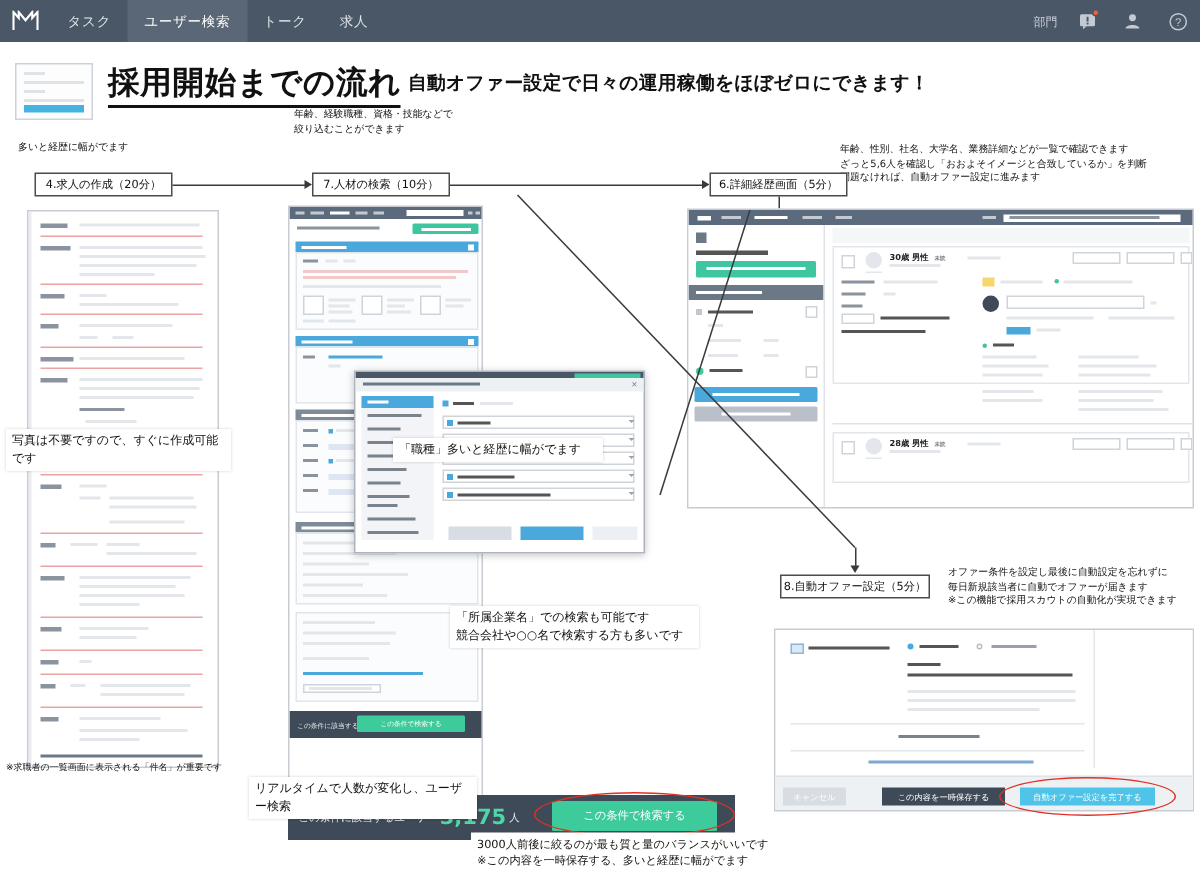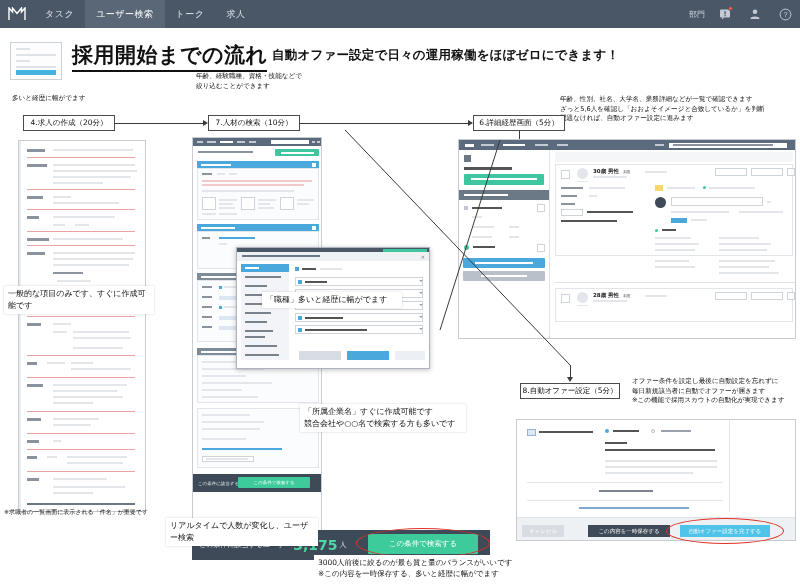--- a/index.html
+++ b/index.html
@@ -303,21 +303,21 @@
   <div class="gl" style="left:48px;top:321px;width:56px;height:2px;"></div>
   <div class="gl-red" style="left:8px;top:330px;width:108px;height:0.8px;"></div>
 
   <div class="gl" style="left:8px;top:337px;width:12px;height:2.5px;background:#8b939e;"></div>
   <div class="gl" style="left:34px;top:337px;width:54px;height:2px;"></div>
   <div class="gl" style="left:34px;top:345px;width:72px;height:2px;"></div>
   <div class="gl" style="left:34px;top:351px;width:40px;height:2px;"></div>
   <div class="gl-d" style="left:8px;top:362px;width:108px;height:1.5px;background:#6b7886;"></div>
 </div>
 
-<div class="note-box shadowed" style="left:4px;top:286px;width:150px;">一般的な項目のみです、すぐに作成可能です</div>
+<div class="note-box shadowed" style="left:4px;top:286px;width:150px;">写真は不要ですので、すぐに作成可能です</div>
 <div class="note" style="left:4px;top:508px;font-size:6px;">※求職者の一覧画面に表示される「件名」が重要です</div>
 
 <div class="shot" style="left:192px;top:137px;width:130px;height:395px;">
   <div class="gl-head" style="left:0;top:0;width:130px;height:8px;"></div>
   <div class="gl" style="left:4px;top:3px;width:6px;height:2px;background:#c3cad4;"></div>
   <div class="gl" style="left:14px;top:3px;width:9px;height:2px;background:#c3cad4;"></div>
   <div class="gl" style="left:27px;top:3px;width:13px;height:2px;background:#ffffff;"></div>
   <div class="gl" style="left:44px;top:3px;width:8px;height:2px;background:#c3cad4;"></div>
   <div class="gl" style="left:56px;top:3px;width:7px;height:2px;background:#c3cad4;"></div>
   <div class="gl-white" style="left:78px;top:2px;width:38px;height:4px;"></div>
@@ -465,21 +465,21 @@
   <div class="gl" style="left:68px;top:81px;width:62px;height:2px;background:#555;"></div>
   <div style="position:absolute;right:6px;top:80px;width:0;height:0;border-left:2px solid transparent;border-right:2px solid transparent;border-top:2.5px solid #9aa1ab;"></div>
 
   <div class="btn-cancel" style="left:62px;top:103px;width:42px;height:9px;background:#d8dde3;"></div>
   <div class="btn-cyan" style="left:110px;top:103px;width:42px;height:9px;background:#4aa8dd;"></div>
   <div class="btn-cancel" style="left:158px;top:103px;width:30px;height:9px;background:#eceff3;"></div>
 </div>
 
 <div class="note-box shadowed" style="left:262px;top:292px;width:140px;">「職種」多いと経歴に幅がでます</div>
 
-<div class="note-box shadowed" style="left:300px;top:404px;width:166px;">「所属企業名」すぐに作成可能です
+<div class="note-box shadowed" style="left:300px;top:404px;width:166px;">「所属企業名」での検索も可能です
 競合会社や○○名で検索する方も多いです</div>
 
 <div class="shot" style="left:458px;top:139px;width:338px;height:200px;">
   <div class="gl-head" style="left:0;top:0;width:338px;height:10px;"></div>
   <div class="gl" style="left:6px;top:4px;width:9px;height:2.5px;background:#ffffff;"></div>
   <div class="gl" style="left:22px;top:4px;width:13px;height:2.2px;background:#c3cad4;"></div>
   <div class="gl" style="left:44px;top:4px;width:22px;height:2.2px;background:#ffffff;"></div>
   <div class="gl" style="left:76px;top:4px;width:13px;height:2.2px;background:#c3cad4;"></div>
   <div class="gl" style="left:98px;top:4px;width:11px;height:2.2px;background:#c3cad4;"></div>
   <div class="gl" style="left:196px;top:4px;width:9px;height:2.2px;background:#c3cad4;"></div>

